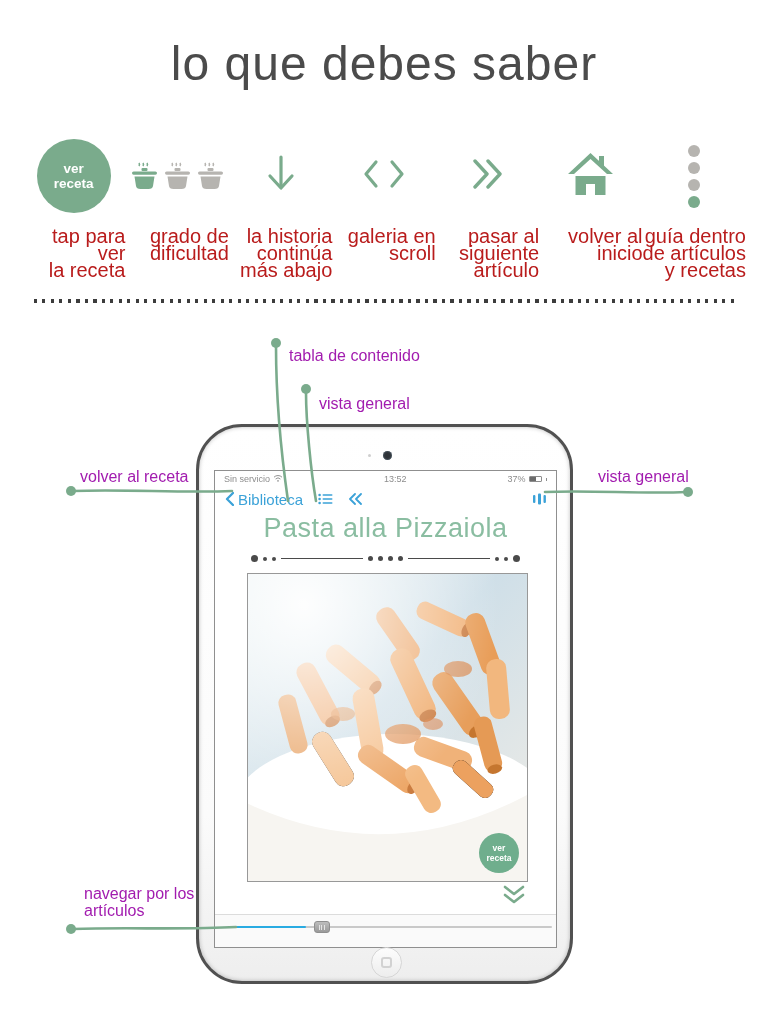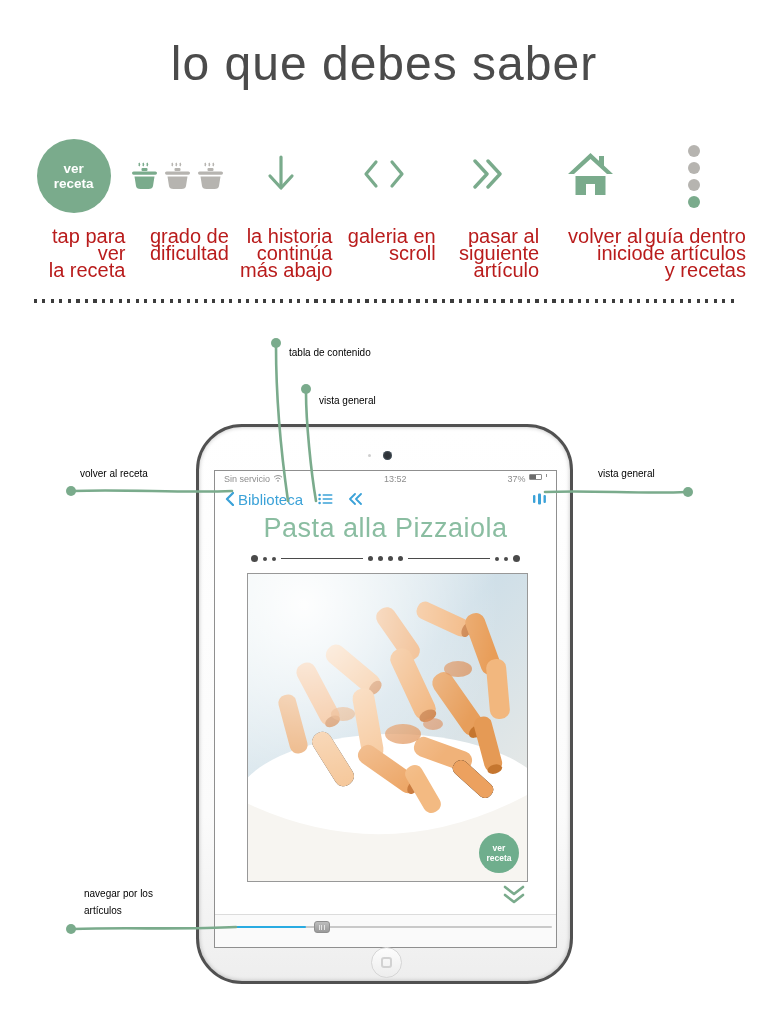--- a/index.html
+++ b/index.html
@@ -38,21 +38,21 @@
   .dot-g { width:12px; height:12px; border-radius:50%; background:#b6b4b0; }
   .dot-green { background:#7aab8c; }
 
   
   .dotted-divider {
     position:absolute; top:299px; left:34px; right:34px; height:4px;
     background:repeating-linear-gradient(90deg,#3c3c3c 0 3px,transparent 3px 8.5px);
   }
 
   
-  .callout { position:absolute; font-size:10px; color:#000000; z-index:7; }
+  .callout { position:absolute; font-size:16px; color:#a21caf; z-index:7; }
   .co-tabla  { left:289px; top:347px; }
   .co-vista-top { left:319px; top:395px; }
   .co-kiosko { left:80px;  top:468px; }
   .co-vista-right { left:598px; top:468px; }
   .co-navegar { left:84px; top:885px; line-height:17px; }
 
   .connectors { position:absolute; left:0; top:0; width:768px; height:1024px;
     z-index:6; pointer-events:none; }
 
   
@@ -76,21 +76,21 @@
   
   .screen {
     position:absolute; left:15px; top:43px; width:343px; height:478px;
     background:#ffffff; border:1px solid #8f8f8f; overflow:hidden;
   }
   .statusbar {
     position:absolute; top:0; left:0; right:0; height:16px;
     display:flex; align-items:center; justify-content:space-between;
     padding:0 9px; font-size:9px; color:#8d8d8d;
   }
-  .status-left, .status-right { display:flex; align-items:flex-start; gap:3px; }
+  .status-left, .status-right { display:flex; align-items:center; gap:3px; }
   .battery { width:13px; height:6px; border:1px solid #8d8d8d; border-radius:1px;
     position:relative; }
   .battery::after { content:""; position:absolute; left:0; top:0; bottom:0;
     width:60%; background:#6b6b6b; }
   .battery-tip { width:1.5px; height:3px; background:#8d8d8d; margin-left:1px; }
 
   .toolbar {
     position:absolute; top:16px; left:0; right:0; height:24px;
     display:flex; align-items:center; padding:0 10px; gap:15px;
   }

